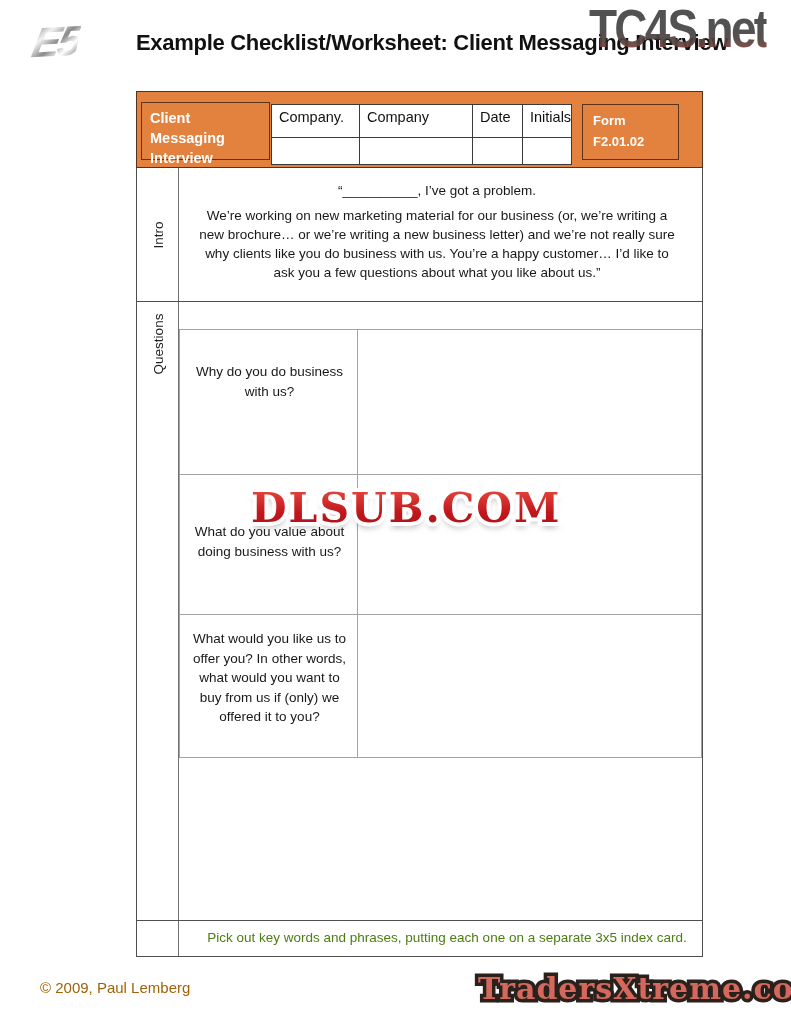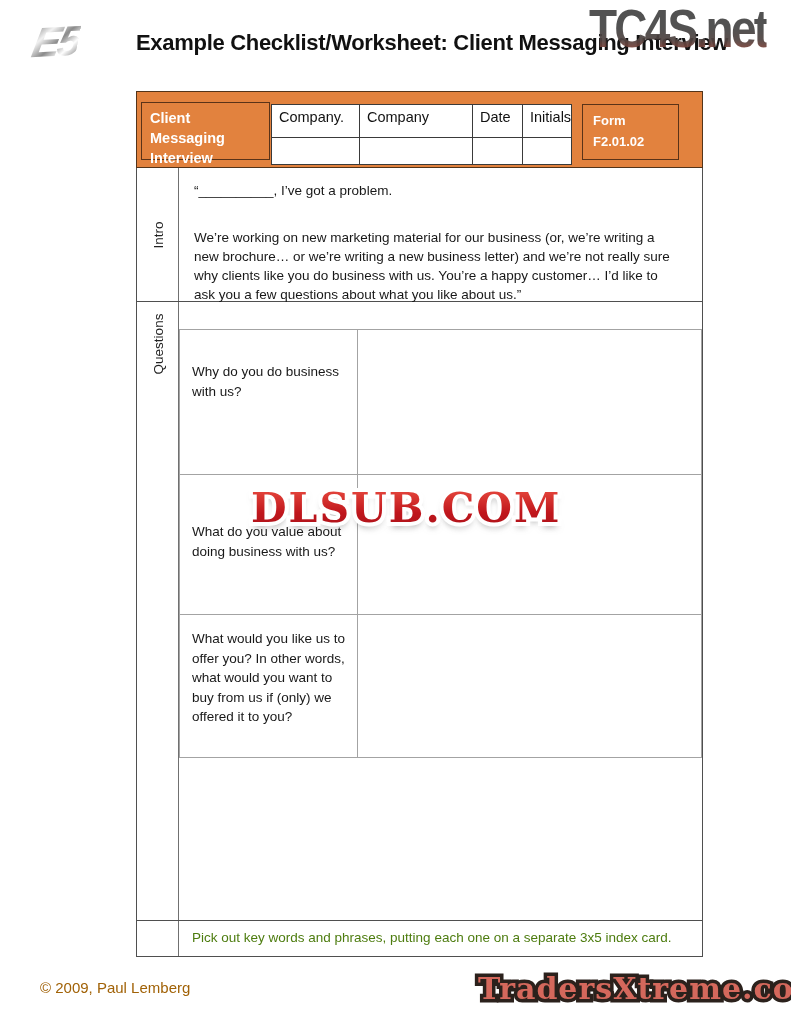--- a/index.html
+++ b/index.html
@@ -53,33 +53,33 @@
                    padding:0 0 0 7px; vertical-align:top; }
   .band-table tr.hdr td { height:33px; padding-top:4px; }
   .band-table tr.blank td { height:27px; }
   .col-client { width:88px; } .col-company { width:113px; } .col-date { width:50px;margin-left:28px; } .col-initials { width:49px; }
   .form-num { position:absolute; left:445px; top:12px; width:97px; height:56px;
               border:1px solid #5a3318; color:#fff; font-weight:bold; font-size:13px;
               line-height:21px; padding:5px 0 0 10px; }
 
   
   .main-table { border:1px solid #4f4f4f; border-top:none; }
-  .row { display:flex; }
+  .row { display:flex;text-align:center; }
   .row + .row { border-top:1px solid #4f4f4f; }
   .intro-row { height:133px; }
   .questions-row { height:619px; }
   .bottom-row { height:36px; }
   .side-label { width:42px; flex:none; border-right:1px solid #707070; position:relative; }
   .row-content { flex:1; position:relative; }
   .vtext { position:absolute; left:50%; top:50%; transform:translate(-50%,-50%) rotate(-90deg);
            font-size:13.5px; color:#222; white-space:nowrap; }
   .questions-row .vtext { top:42px; }
 
   .intro-body { padding:13px 22px 0 15px; font-size:13.5px; line-height:19px; color:#181818; }
-  .intro-body .para { margin-top:28px; }
+  .intro-body .para { margin-top:6px; }
 
   
   .qtable { position:absolute; left:0; top:27px; right:0; border:1px solid #a3a3a3; }
   .qrow { display:flex; }
   .qrow + .qrow { border-top:1px solid #a3a3a3; }
   .qrow.qr1 { height:144px; } .qrow.qr2 { height:140px; } .qrow.qr3 { height:152px; } .qrow.qr4 { height:143px; }
   .qcell { width:178px; flex:none; border-right:1px solid #a3a3a3; padding:0 10px 0 12px;
            font-size:13.5px; line-height:19.5px; color:#181818; }
   .qr1 .qcell { padding-top:32px; } .qr2 .qcell { padding-top:47px; }
   .qr3 .qcell { padding-top:18px; } .qr4 .qcell { padding-top:14px; }

